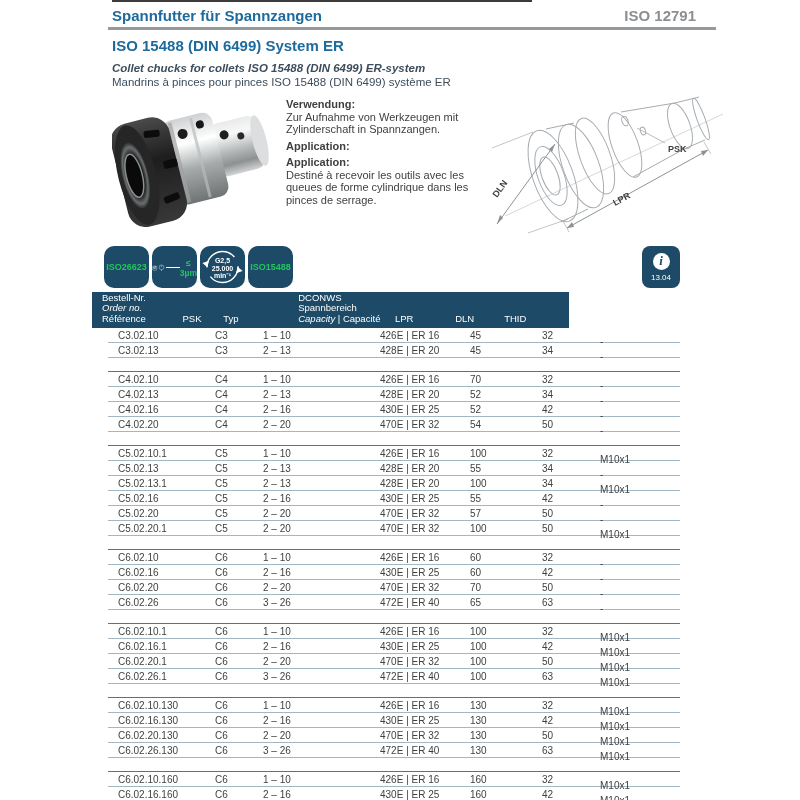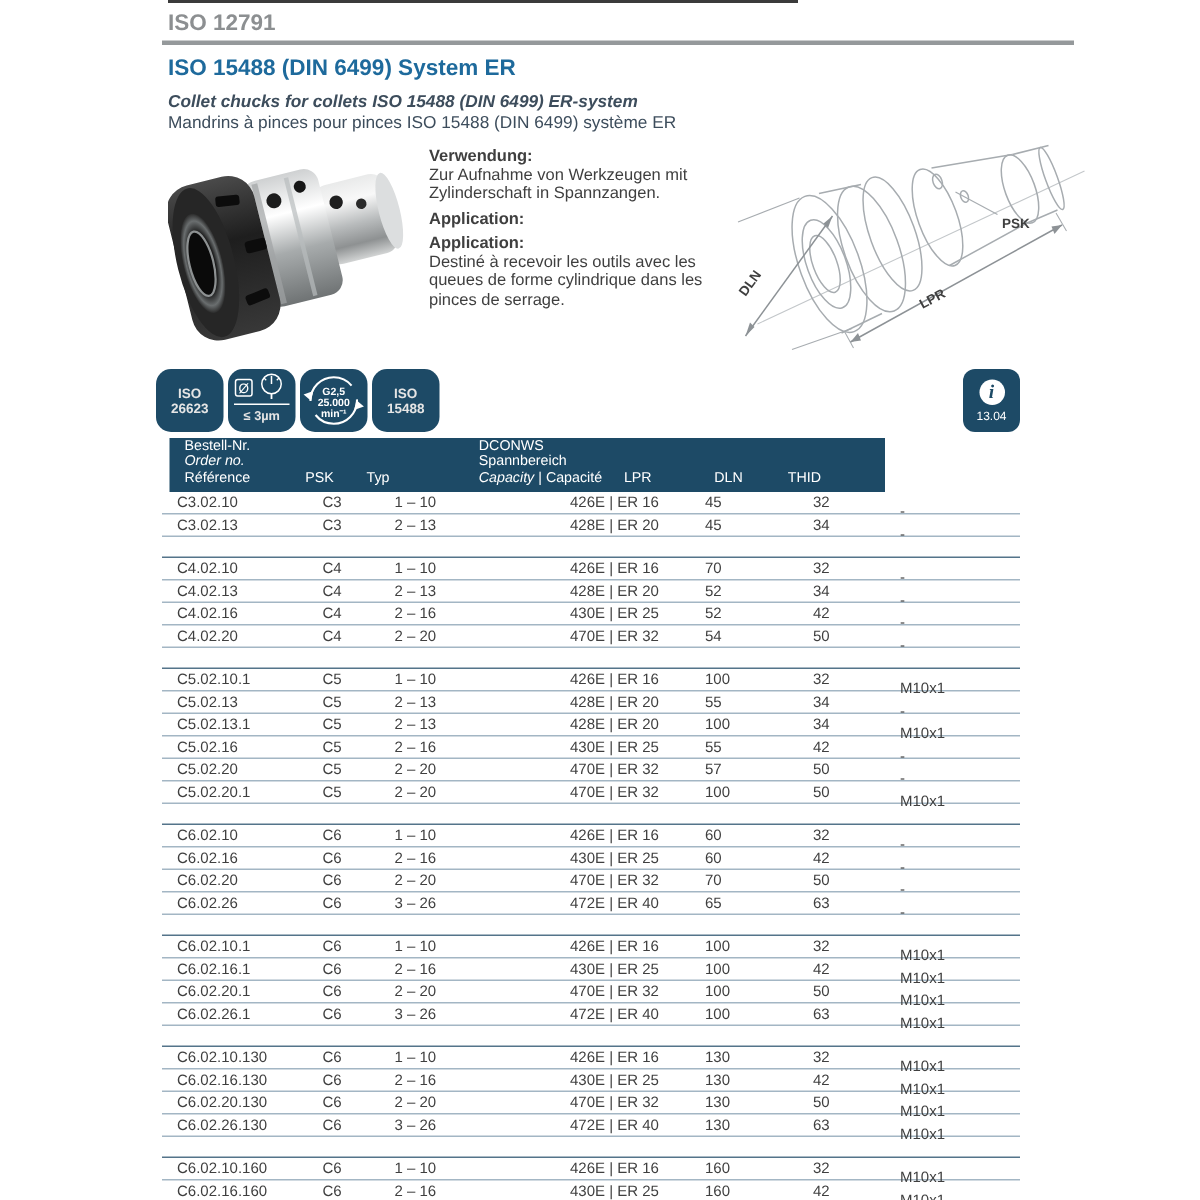--- a/index.html
+++ b/index.html
@@ -15,52 +15,53 @@
   .divider{left:108px;top:27px;width:608px;height:3px;background:#95999b;}
   .heading2{left:112px;top:37px;font-size:15px;font-weight:bold;color:#1e6a9c;}
   .subtitle{left:112px;top:61px;font-size:11.5px;line-height:14px;color:#3d4d5c;}
   .subtitle .en{font-weight:bold;font-style:italic;}
   
   .desc{left:286px;top:98px;width:184px;font-size:11px;line-height:12.5px;color:#3f3f3f;}
   .desc .lbl{font-weight:bold;margin-top:4px;}
   .desc .lbl:first-child{margin-top:0;}
   .desc .it{font-style:italic;}
   
-  .badge{top:246px;width:45px;height:42px;border-radius:10px;background:#1d4a66;color:#e5e5e5;
-         display:flex;flex-direction:column;align-items:center;justify-content:center;text-align:center;}
+  .badge{top:246px;width:45px;height:42px;border-radius:10px;background:#1d4a66;color:#22c55e;
+         display:flex;flex-direction:row;align-items:center;justify-content:center;text-align:center;}
   .badge .bl{font-size:9px;font-weight:bold;line-height:10px;}
   .badge.runout{justify-content:flex-start;padding-top:2px;box-sizing:border-box;}
   .runout-rule{width:37px;border-top:1px solid #fff;margin:1px 0 2px 0;}
   .runout-val{font-size:8.5px;font-weight:bold;}
   .info-badge{left:642px;top:246px;width:38px;height:42px;border-radius:8px;background:#1d4a66;color:#fff;
          display:flex;flex-direction:column;align-items:center;justify-content:center;}
   .info-circle{width:17px;height:17px;border-radius:50%;background:#fff;color:#1d4a66;
          font-family:"Liberation Serif", serif;font-style:italic;font-weight:bold;font-size:13px;
          display:flex;align-items:center;justify-content:center;}
   .info-ver{font-size:8px;margin-top:3px;}
   
-  .thead{left:113px;top:292px;width:477px;height:36px;background:#1d4a66;color:#fff;display:flex;box-sizing:border-box;}
+  .thead{left:92px;top:292px;width:477px;height:36px;background:#1d4a66;color:#fff;display:flex;box-sizing:border-box;}
   .hcol{display:flex;flex-direction:column;justify-content:flex-end;padding:3px 0 4px 10px;box-sizing:border-box;
         font-size:9.5px;line-height:10.5px;}
   .hcol .it{font-style:italic;}
   .tbody{left:108px;top:328px;width:572px;}
   .tgroup + .tgroup{margin-top:13px;border-top:1px solid #54748a;}
   .trow{display:flex;height:14px;border-bottom:1px solid #a3b6c4;align-items:center;}
   .tcell{font-size:10px;color:#3f3f3f;padding-left:10px;box-sizing:border-box;white-space:nowrap;overflow:hidden;}
   .c0{width:97px;} .c1{width:48px;} .c2{width:117px;} .c3{width:90px;} .c4{width:72px;} .c5{width:58px;} .c6{width:90px;margin-top:12px;}
   svg text{font-family:"Liberation Sans", sans-serif;}
 </style>
 </head>
 <body>
 
 <div class="page">
 
   <div class="abs top-strip"></div>
 
   <div class="abs title-row">
+    <span class="doc-title">Spannfutter für Spannzangen</span>
     <span class="doc-standard">ISO 12791</span>
   </div>
   <div class="abs divider"></div>
 
   <div class="abs heading2">ISO 15488 (DIN 6499)  System ER</div>
 
   <div class="abs subtitle">
     <div class="en">Collet chucks for collets ISO 15488 (DIN 6499)  ER-system</div>
     <div>Mandrins à pinces pour pinces ISO 15488 (DIN 6499)  système ER</div>
   </div>

